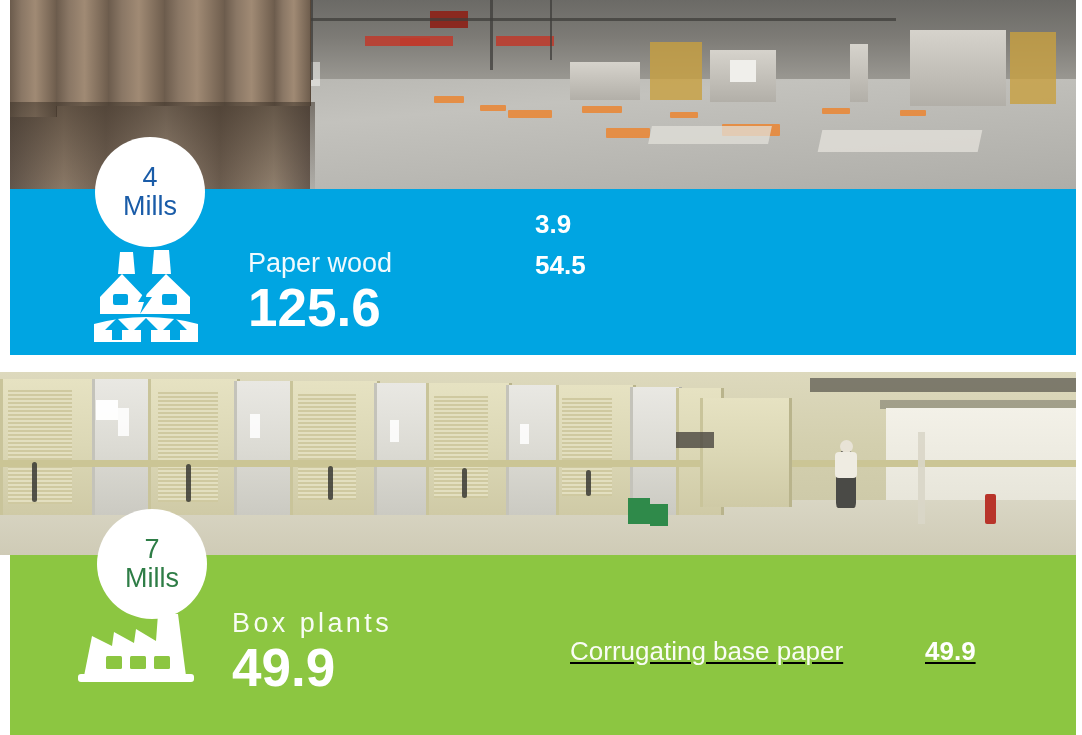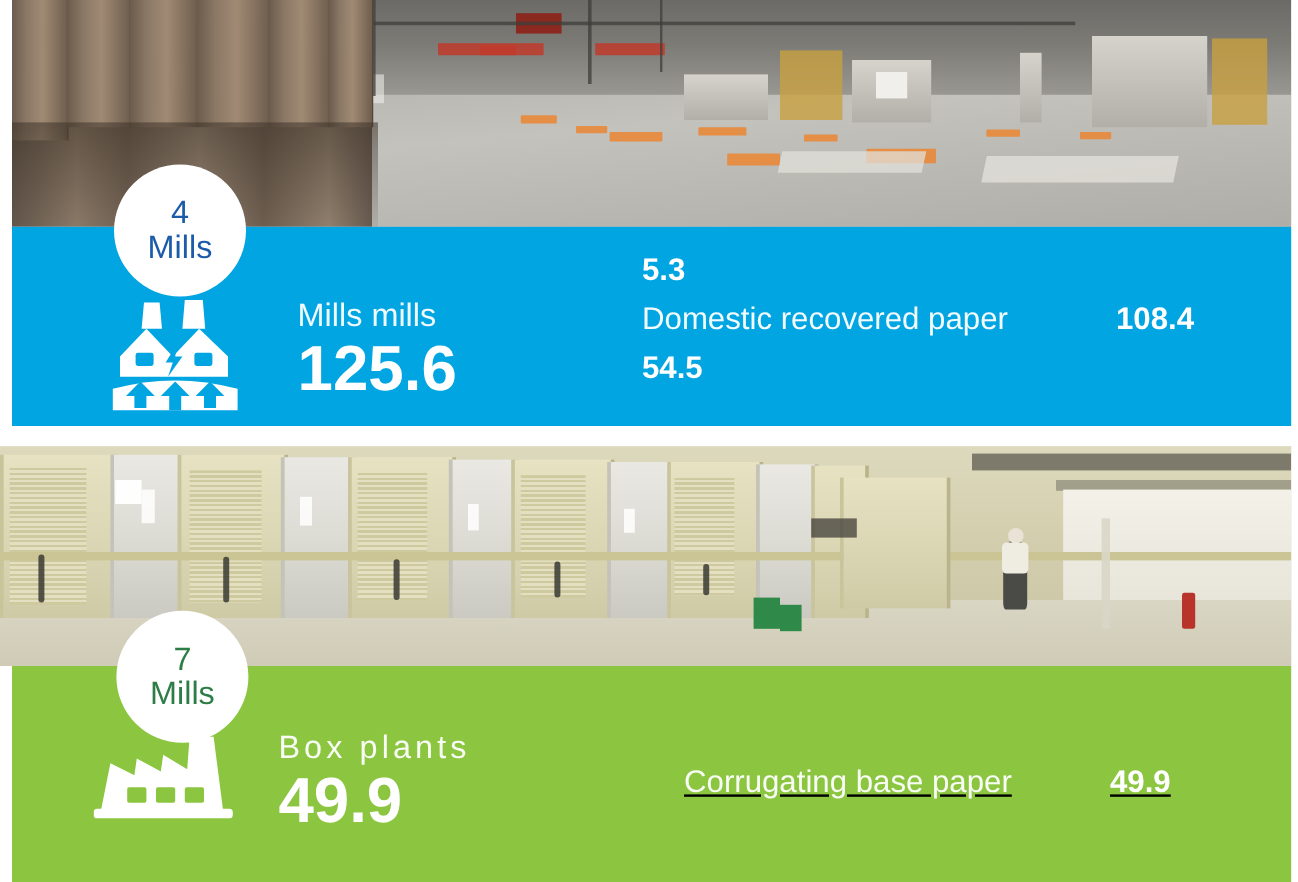--- a/index.html
+++ b/index.html
@@ -354,31 +354,27 @@
 
         <path d="M4 74 Q56 60 108 74 L108 92 L4 92 Z" fill="#ffffff"></path>
 
         <path d="M22 90 V80 h-7 l12 -12 l12 12 h-7 v10 z" fill="#00A5E2"></path>
         <path d="M51 92 V80 h-7 l12 -12 l12 12 h-7 v12 z" fill="#00A5E2"></path>
         <path d="M80 90 V80 h-7 l12 -12 l12 12 h-7 v10 z" fill="#00A5E2"></path>
       </svg>
     </div>
 
     <div class="headline" style="left:248px;top:248px;">
-      <div class="headline-label">Mills mills</div>
+      <div class="headline-label">Paper wood</div>
       <div class="headline-value">125.6</div>
     </div>
 
     <div class="stats blue-stats">
       <div class="stat-row">
-        <span class="stat-value">5.3</span>
-      </div>
-      <div class="stat-row">
-        <span class="stat-name">Domestic recovered paper</span>
-        <span class="stat-value">108.4</span>
+        <span class="stat-value">3.9</span>
       </div>
       <div class="stat-row">
         <span class="stat-value">54.5</span>
       </div>
     </div>
   </div>
 
   <div class="block" style="top:372px;height:363px;">
 
     <div class="photo box-photo" style="left:0;width:1076px;top:0;height:183px;">

